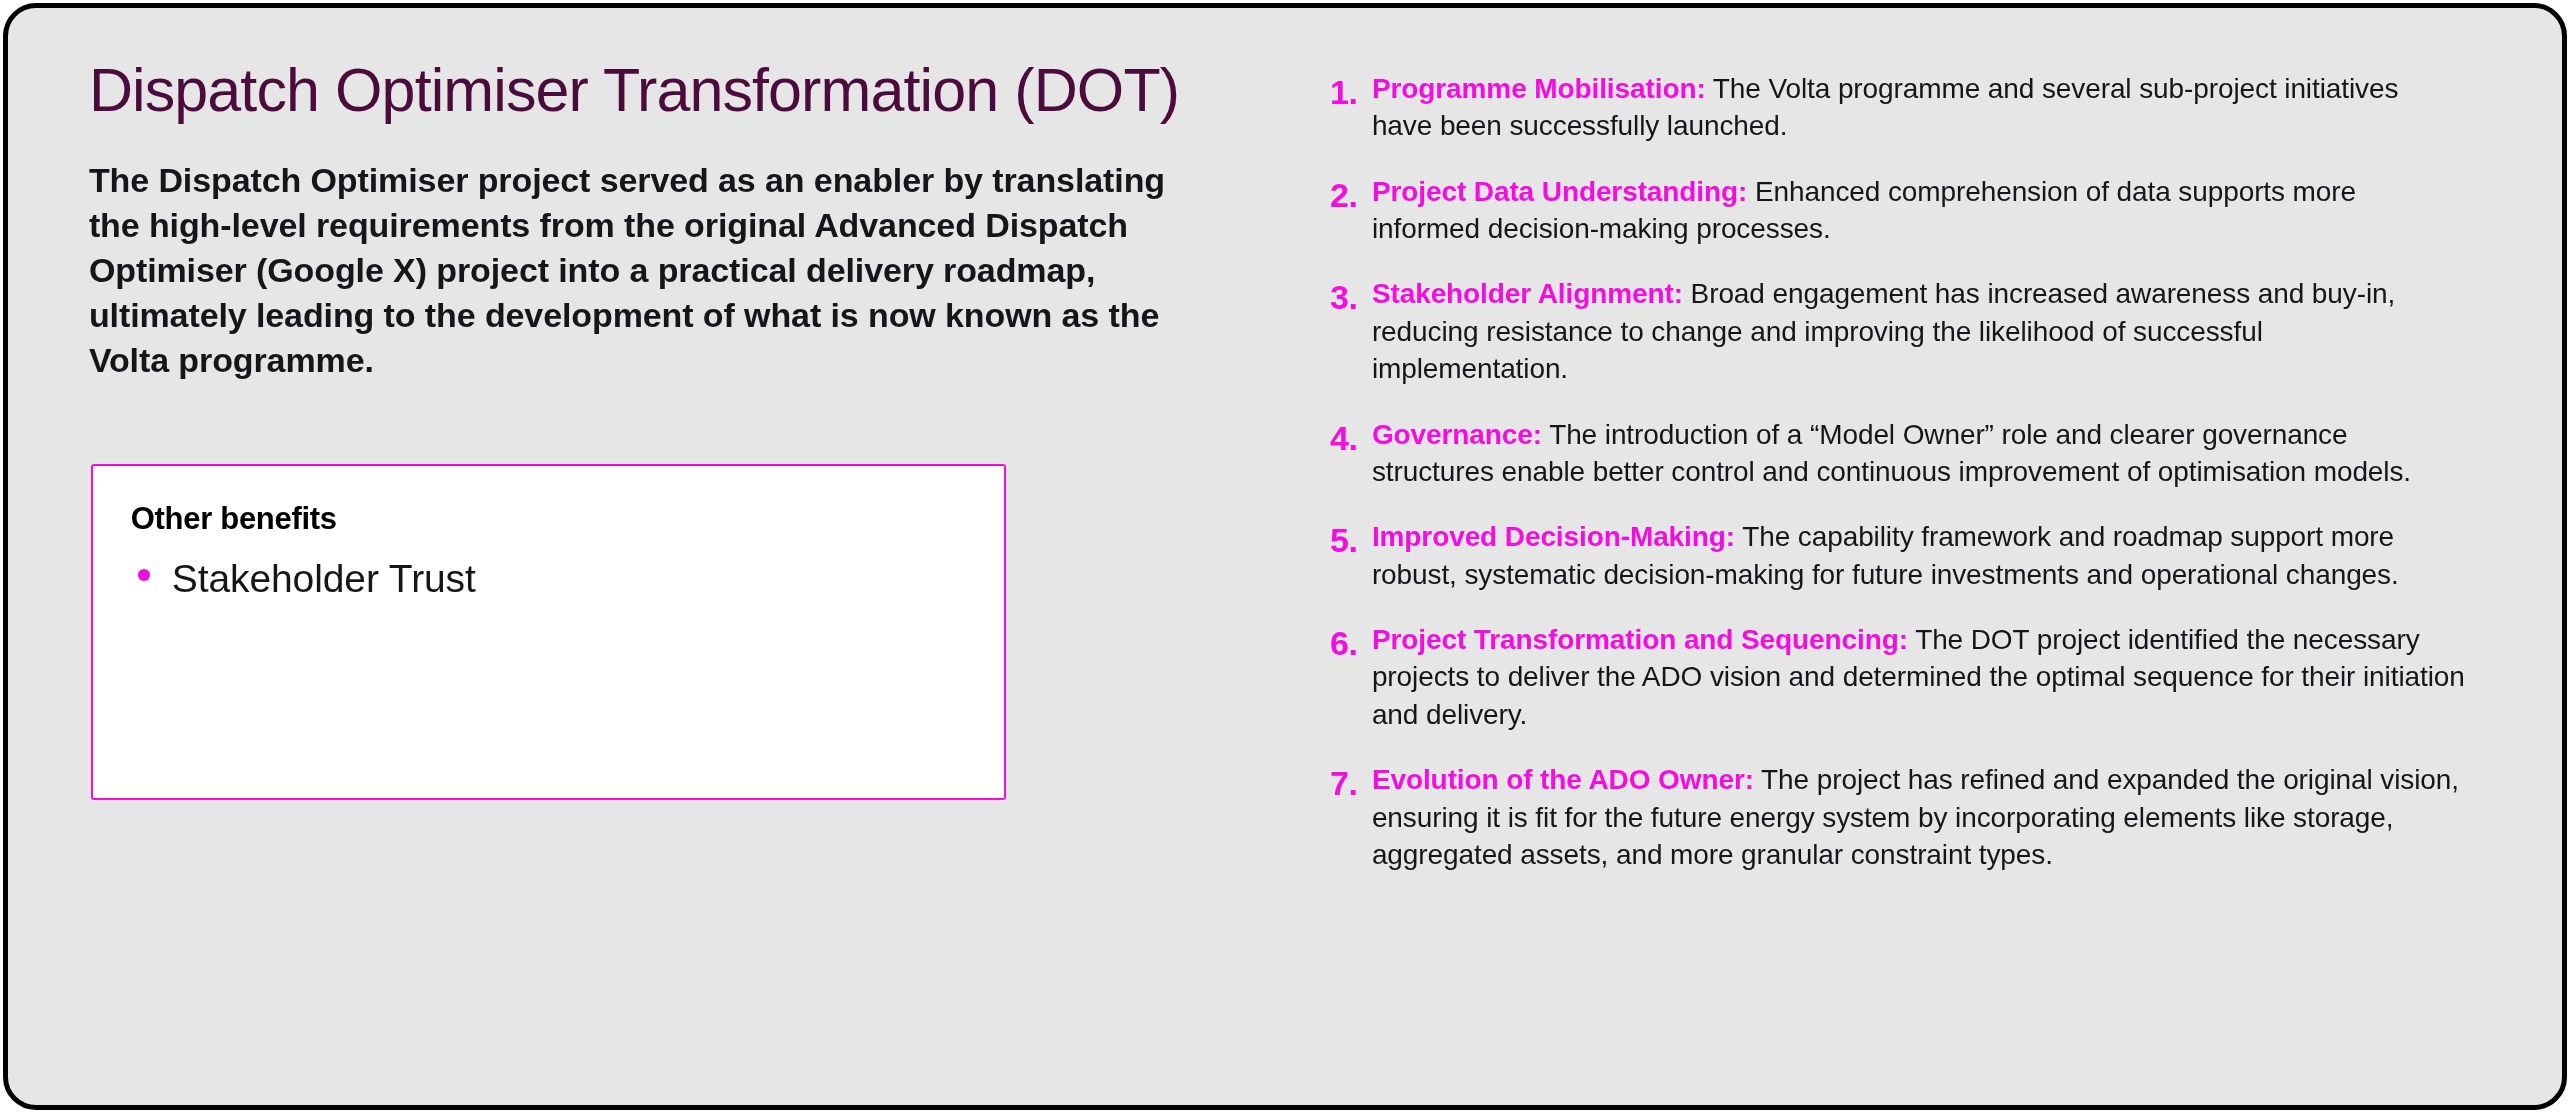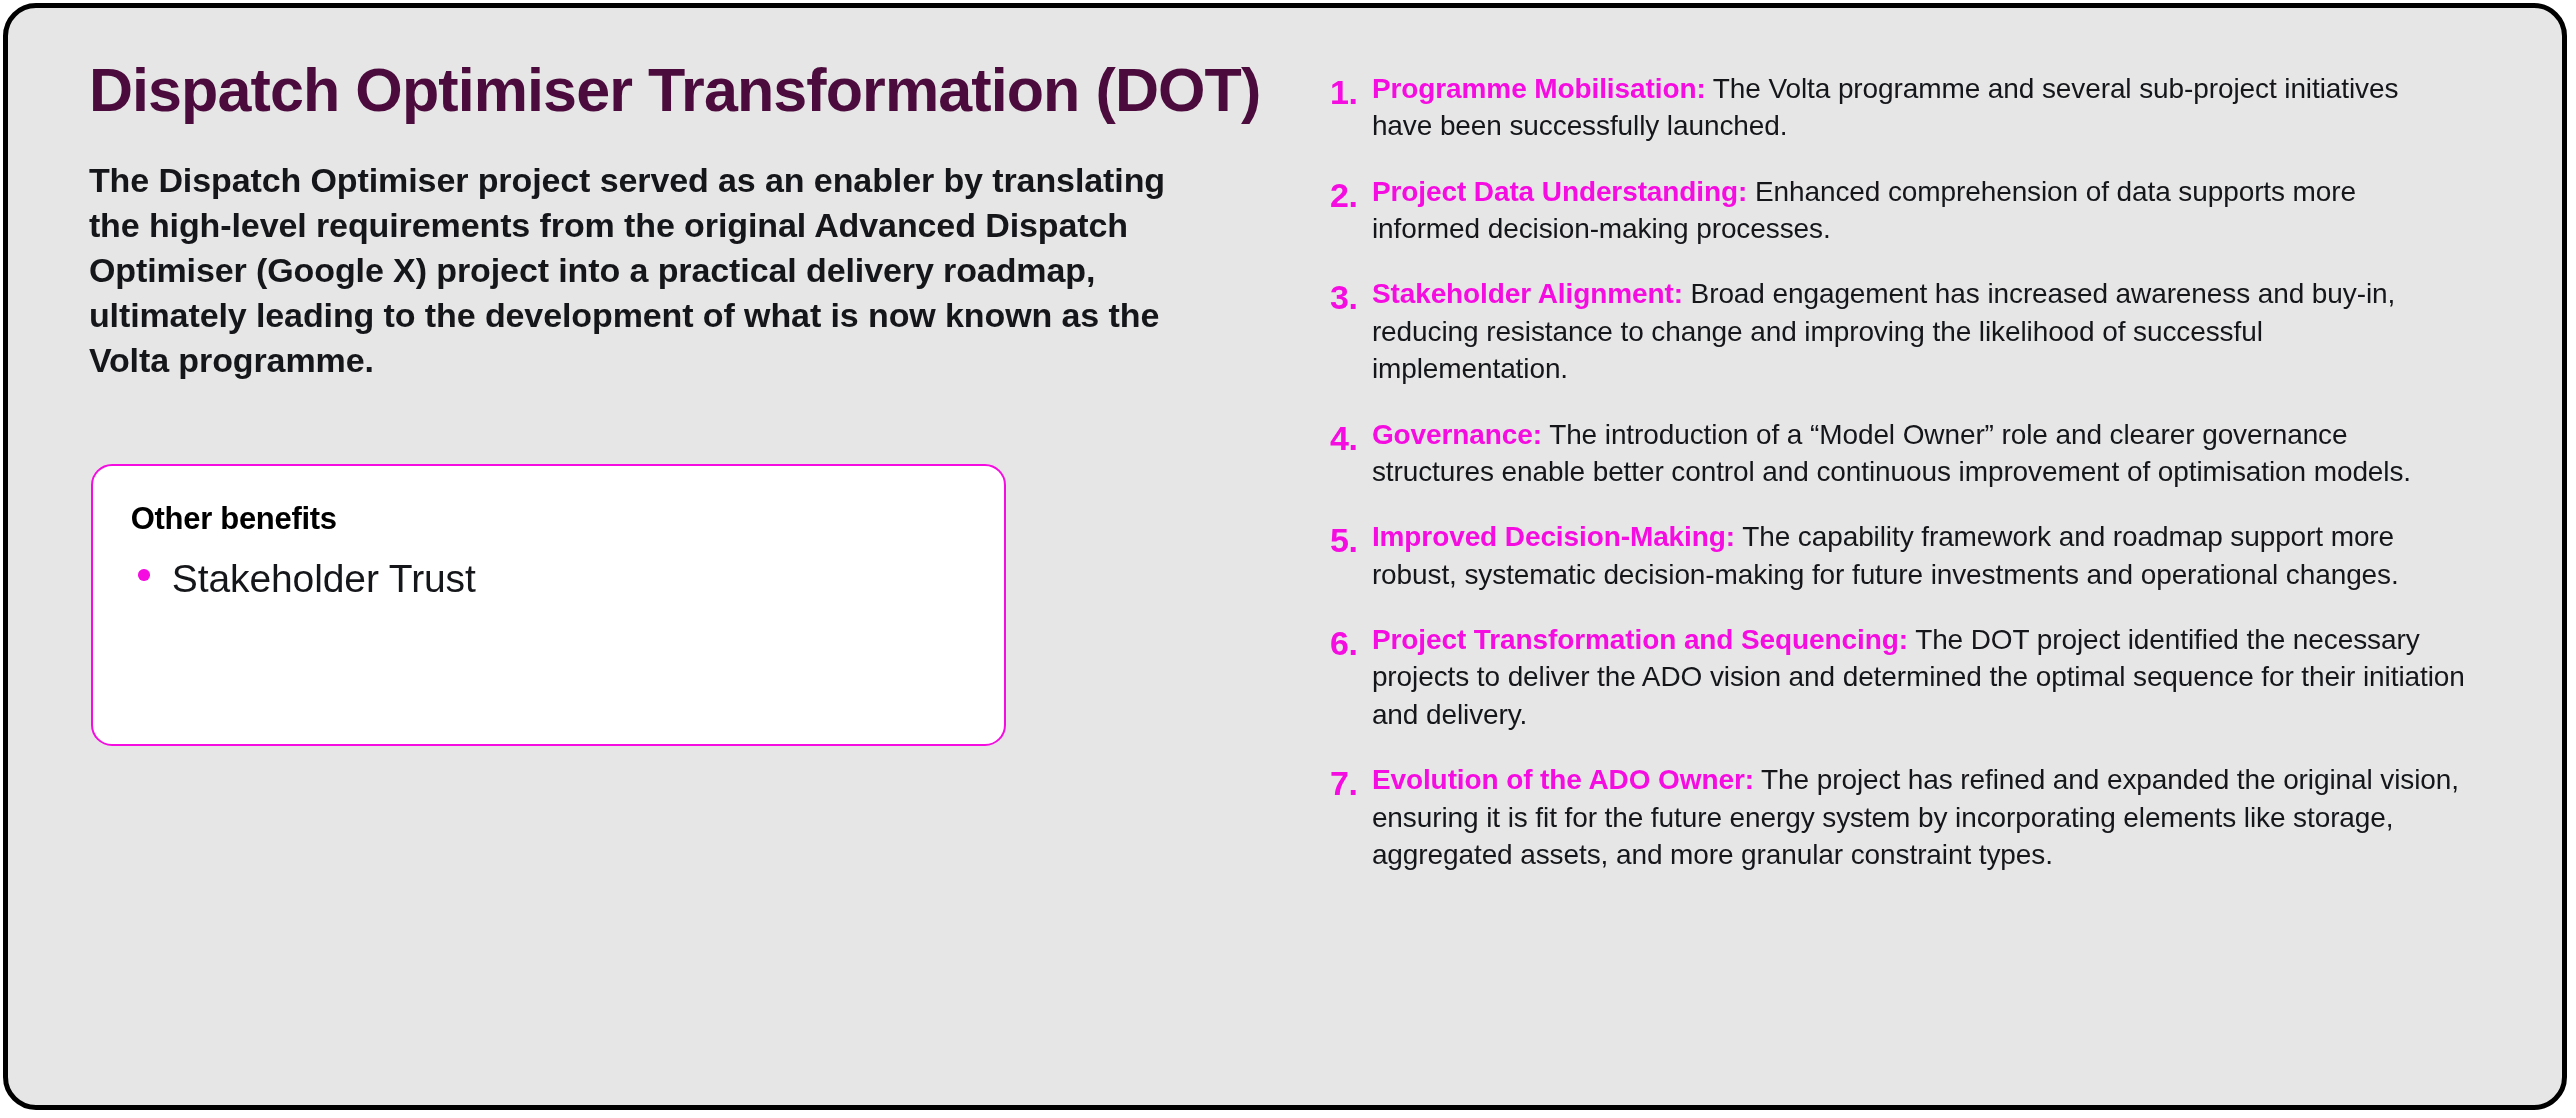--- a/index.html
+++ b/index.html
@@ -39,46 +39,46 @@
   #left-column {
     width: 1297px;
     flex: 0 0 1297px;
     padding: 50px 58px 0 81px;
     box-sizing: border-box;
   }
 
   #page-title {
     color: #4c0b3d;
     font-size: 61px;
-    font-weight: 700;
+    font-weight: 400;
     letter-spacing: -0.9px;
     line-height: 1.06;
     margin: 0 0 35px 0;
     white-space: nowrap;
   }
 
   #intro-paragraph {
     color: #15161a;
     font-size: 34px;
     line-height: 1.33;
     letter-spacing: -0.1px;
     margin: 0;
     max-width: 1100px;
     font-weight: bold;
   }
 
   #other-benefits-card {
     margin-top: 80px;
     margin-left: 1.9px;
     width: 915px;
-    height: 282px;
+    height: 336px;
     box-sizing: border-box;
     background: #ffffff;
     border: 2.9px solid #f50ce0;
-    border-radius: 21px;
+    border-radius: 3px;
     padding: 35px 38px 0 38px;
   }
 
   #other-benefits-title {
     font-size: 31px;
     font-weight: 700;
     color: #000000;
     letter-spacing: -0.3px;
     margin: 0 0 17.3px 0;
   }

